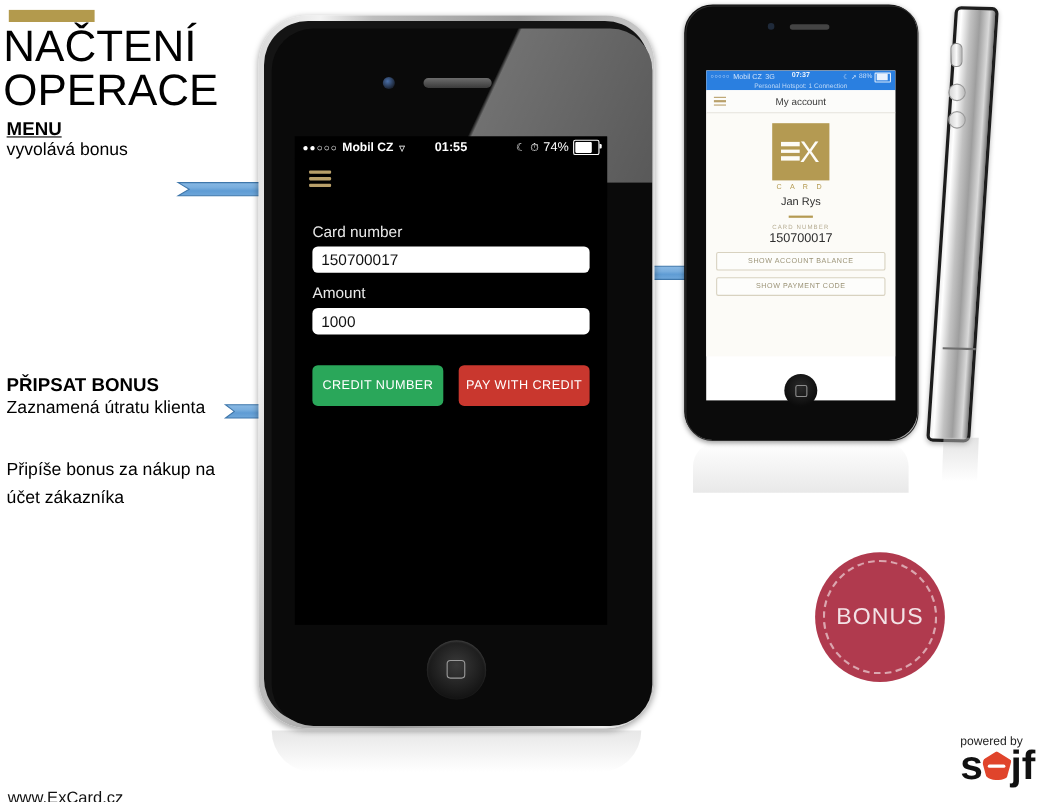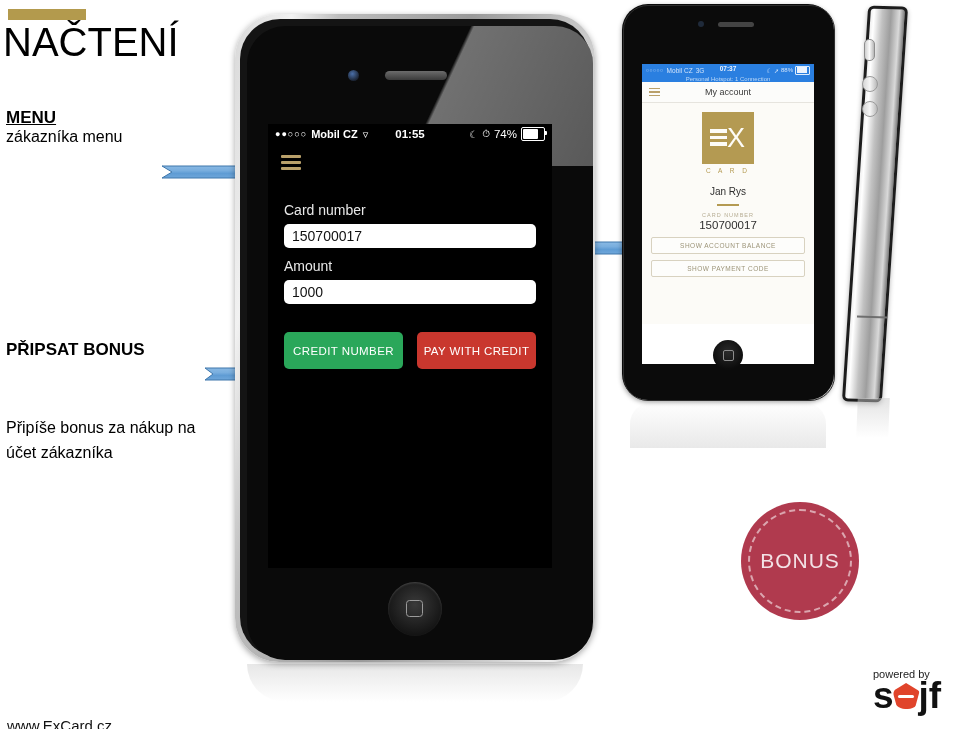--- a/index.html
+++ b/index.html
@@ -100,21 +100,21 @@
   .p2-burger{margin-left:7px;width:11px;height:8px;display:flex;flex-direction:column;justify-content:space-between;}
   .p2-burger span{display:block;height:1.4px;background:#b9a06a;}
   .p2-title{position:absolute;left:0;right:0;text-align:center;font-size:9px;color:#3a3a3a;}
 
   .p2-main{background:#fcfbf7;height:212px;padding-top:9px;text-align:center;}
   .ex-logo{width:52px;height:52px;margin:0 auto;background:#b49a52;position:relative;}
   .ex-e{position:absolute;left:8px;top:17px;width:17px;height:17px;display:flex;flex-direction:column;justify-content:space-between;}
   .ex-e span{display:block;height:3.6px;background:#fdfcf7;}
   .ex-x{position:absolute;left:25px;top:13px;width:22px;height:26px;color:#fdfcf7;font-size:27px;line-height:26px;font-weight:300;text-align:left;}
   .ex-card-word{font-size:6.5px;letter-spacing:3px;color:#b49a52;margin-top:3px;}
-  .p2-name{font-size:10px;color:#2e2e2e;margin-top:12px;}
+  .p2-name{font-size:10px;color:#2e2e2e;margin-top:4px;}
   .p2-div{width:22px;height:2px;background:#b49a52;margin:7px auto 6px auto;}
   .p2-cn-label{font-size:5.5px;letter-spacing:1px;color:#b6ad93;}
   .p2-cn-value{font-size:11.5px;color:#2e2e2e;margin-top:1px;}
   .p2-btn{margin:6px 9px 0 9px;height:15px;border:1px solid #d8d2c0;border-radius:2px;background:#fdfdfb;
     display:flex;align-items:center;justify-content:center;font-size:6.5px;letter-spacing:.5px;color:#9c9478;}
 
   .p2-home{position:absolute;left:91px;top:336px;width:30px;height:30px;border-radius:50%;
     background:radial-gradient(circle at 50% 40%,#2b2b2b,#0c0c0c 72%);}
   .p2-home i{position:absolute;left:10px;top:10px;width:9px;height:9px;border:1px solid #8d8d8d;border-radius:2px;}
 
@@ -164,25 +164,27 @@
 </style>
 </head>
 <body>
 
 <div class="stage">
 
   <div class="gold-bar"></div>
 
   <div class="title">
     <span>NAČTENÍ</span>
+    <span class="l2">OPERACE</span>
   </div>
   <div class="sub-head">MENU</div>
-  <div class="sub-text">zákazníka menu</div>
+  <div class="sub-text">vyvolává bonus</div>
 
   <div class="sec2-head">PŘIPSAT BONUS</div>
+  <div class="sec2-text">Zaznamená útratu klienta</div>
   <div class="sec3-text">Připíše bonus za nákup na účet zákazníka</div>
 
   <div class="footer-url">www.ExCard.cz</div>
 
   <div class="arrow" style="left:160px;top:155px;">
     <svg width="132" height="34" viewBox="0 0 132 34">
       <defs>
         <linearGradient id="ag1" x1="0" y1="0" x2="0" y2="1">
           <stop offset="0%" stop-color="#a8cdef"></stop>
           <stop offset="45%" stop-color="#79aede"></stop>

